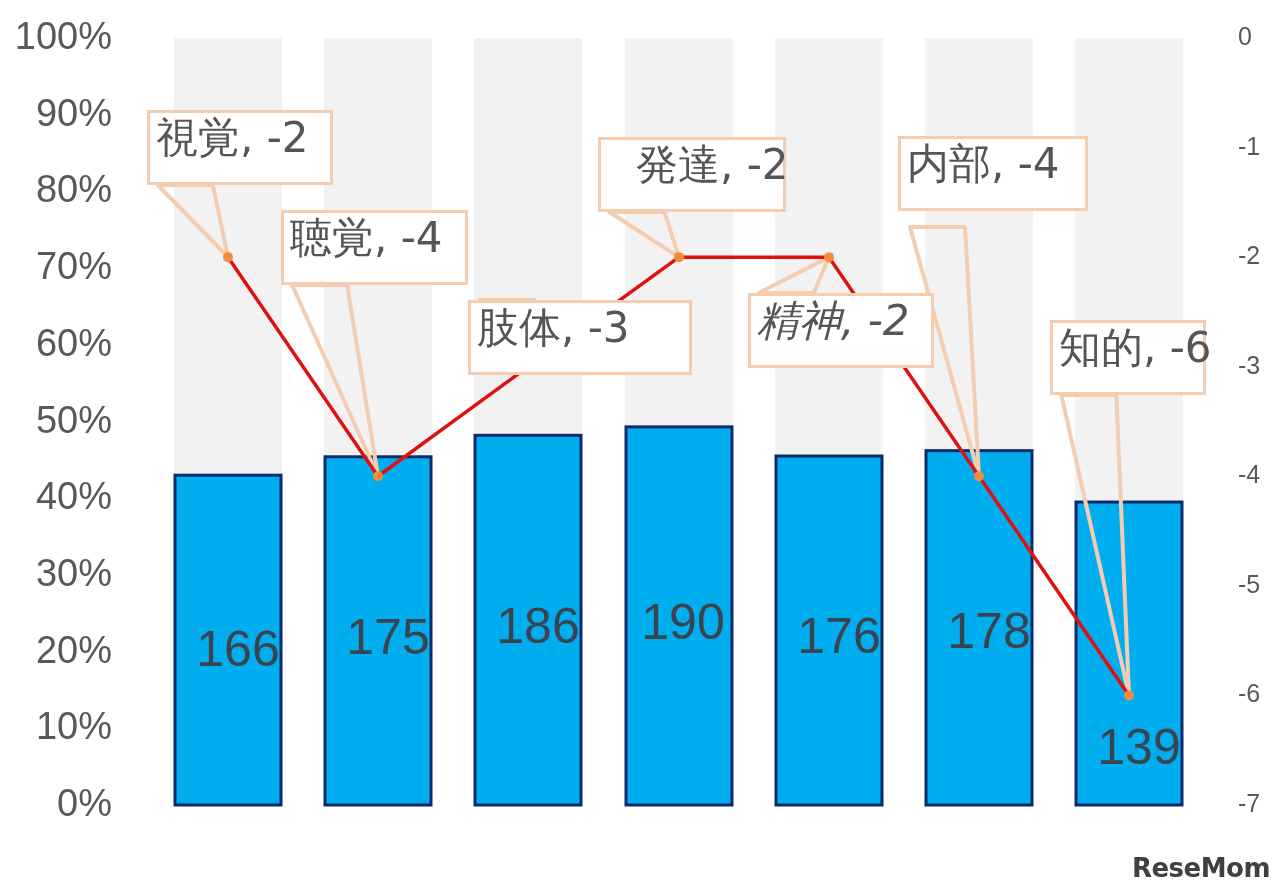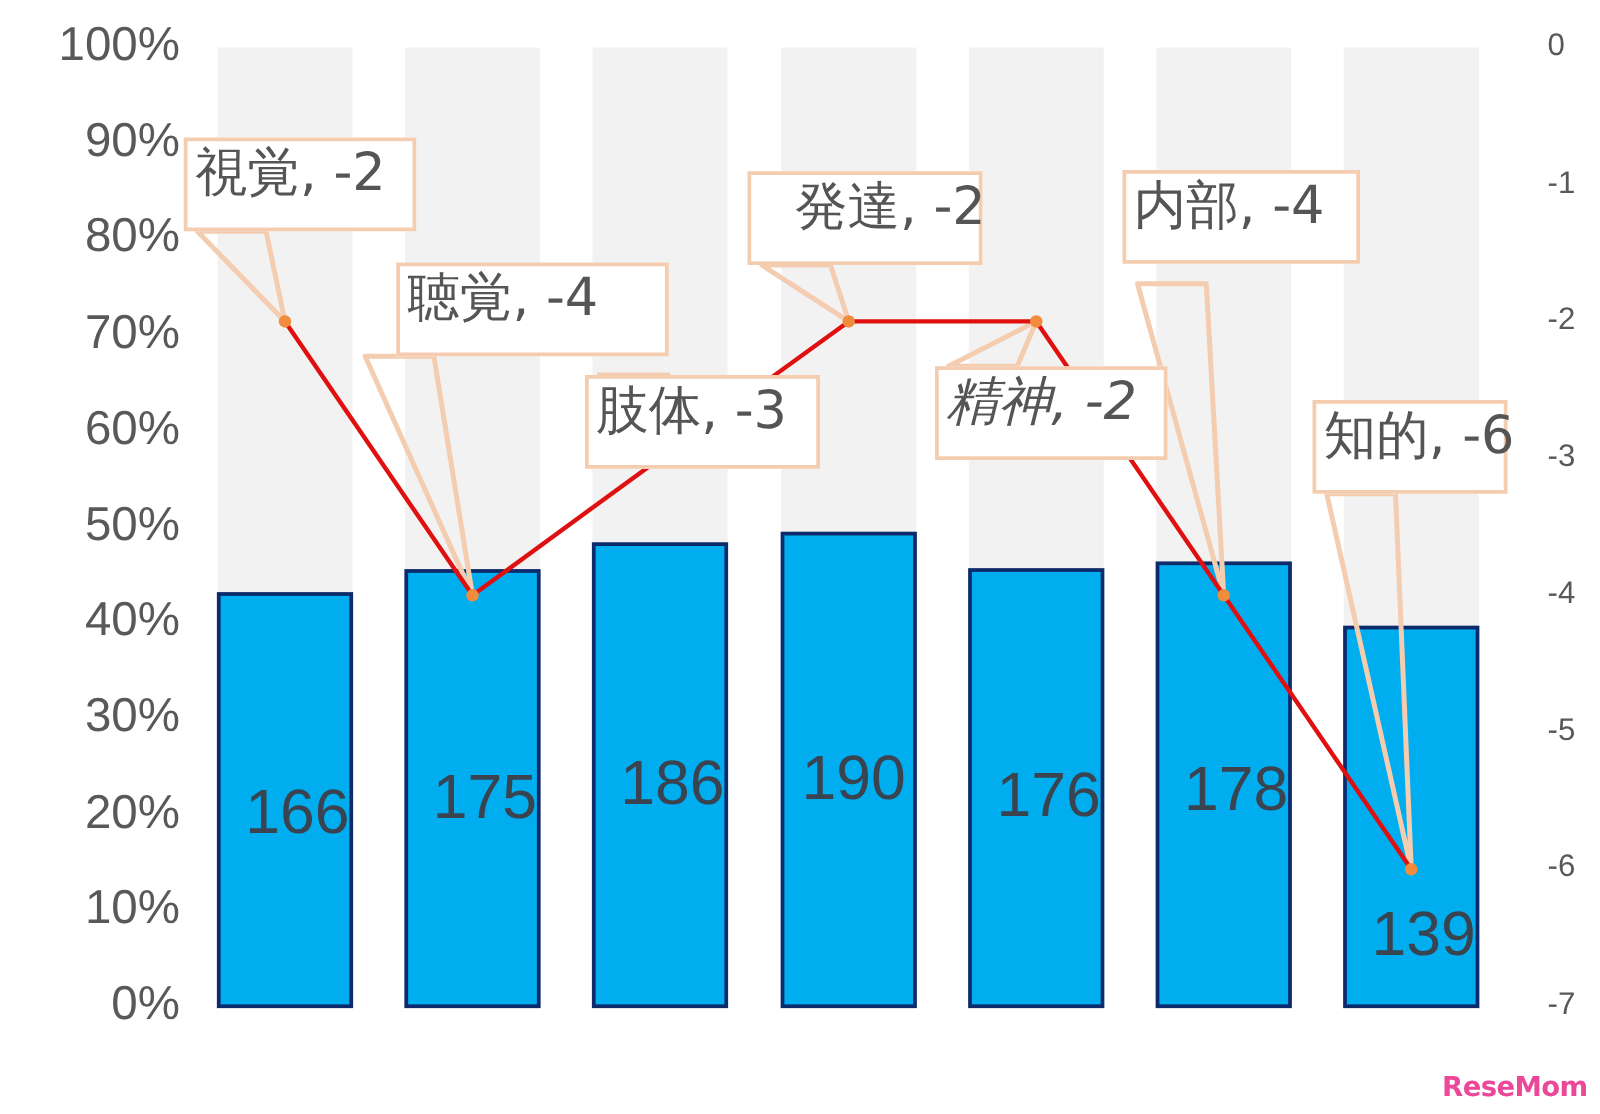--- a/index.html
+++ b/index.html
@@ -1,23 +1,23 @@
 <!DOCTYPE html>
 <html><head>
   <meta charset="utf-8">
   <style>
     html, body { margin: 0; padding: 0; background: #ffffff; }
     body { width: 1280px; height: 891px; position: relative; overflow: hidden; font-family: "DejaVu Sans", sans-serif; }
     #chart { position: absolute; left: 0; top: 0; width: 1280px; height: 891px; }
     .ytick { position: absolute; font-family: "Liberation Sans", "DejaVu Sans", sans-serif; color: #595959; }
-    .ytick-left { font-size: 38px; text-align: right; width: 112px; left: 0; margin-left: 32px; }
+    .ytick-left { font-size: 38px; text-align: right; width: 112px; left: 0; }
     .ytick-right { font-size: 25px; text-align: left; left: 1238px; }
     .callout { position: absolute; background: #ffffff; border: 3px solid #f4cdb0; box-sizing: border-box; font-size: 42px; color: #555555; white-space: nowrap; padding: 0 6px; line-height: 1.2; }
     .barlabel { position: absolute; font-family: "Liberation Sans", "DejaVu Sans", sans-serif; font-size: 50px; color: #3a4450; text-align: center; width: 128px; }
-    .watermark { position: absolute; right: 10px; bottom: 8px; font-family: "DejaVu Sans", sans-serif; font-weight: bold; font-size: 22px; color: #ec4899; letter-spacing: -0.5px; }
+    .watermark { position: absolute; right: 10px; bottom: 8px; font-family: "DejaVu Sans", sans-serif; font-weight: bold; font-size: 26px; color: #404040; letter-spacing: -0.5px; }
   </style>
 </head>
 <body>
 
 <svg id="chart" width="1280" height="891" viewBox="0 0 1280 891" xmlns="http://www.w3.org/2000/svg">
   <g id="bg-bars">
       <rect x="174" y="38" width="108" height="767" fill="#f2f2f2"></rect>
       <rect x="324" y="38" width="108" height="767" fill="#f2f2f2"></rect>
       <rect x="474" y="38" width="108" height="767" fill="#f2f2f2"></rect>
       <rect x="625" y="38" width="108" height="767" fill="#f2f2f2"></rect>
@@ -82,21 +82,21 @@
     <div class="barlabel" style="left: 174px; top: 620px;">166</div>
     <div class="barlabel" style="left: 324px; top: 608px;">175</div>
     <div class="barlabel" style="left: 474px; top: 597px;">186</div>
     <div class="barlabel" style="left: 619px; top: 593px;">190</div>
     <div class="barlabel" style="left: 775px; top: 607px;">176</div>
     <div class="barlabel" style="left: 925px; top: 602px;">178</div>
     <div class="barlabel" style="left: 1075px; top: 718px;">139</div>
   </div>
 <div id="callouts">
     <div class="callout" style="left: 147px; top: 110px; width: 186px; height: 75px;">視覚, -2</div>
-    <div class="callout" style="left: 281px; top: 210px; width: 218px; height: 75px; margin-left: 36px;">聴覚, -4</div>
-    <div class="callout" style="left: 468px; top: 300px; width: 188px; height: 75px;">肢体, -3</div>
+    <div class="callout" style="left: 281px; top: 210px; width: 187px; height: 75px;">聴覚, -4</div>
+    <div class="callout" style="left: 468px; top: 300px; width: 224px; height: 75px;">肢体, -3</div>
     <div class="callout" style="left: 598px; top: 137px; width: 188px; height: 75px; padding-left: 35px;">発達, -2</div>
     <div class="callout" style="left: 748px; top: 293px; width: 186px; height: 75px; font-style: italic;">精神, -2</div>
     <div class="callout" style="left: 898px; top: 136px; width: 190px; height: 75px;">内部, -4</div>
     <div class="callout" style="left: 1050px; top: 320px; width: 156px; height: 75px;">知的, -6</div>
   </div>
 
 <div class="watermark">ReseMom</div>
 
 </body></html>

